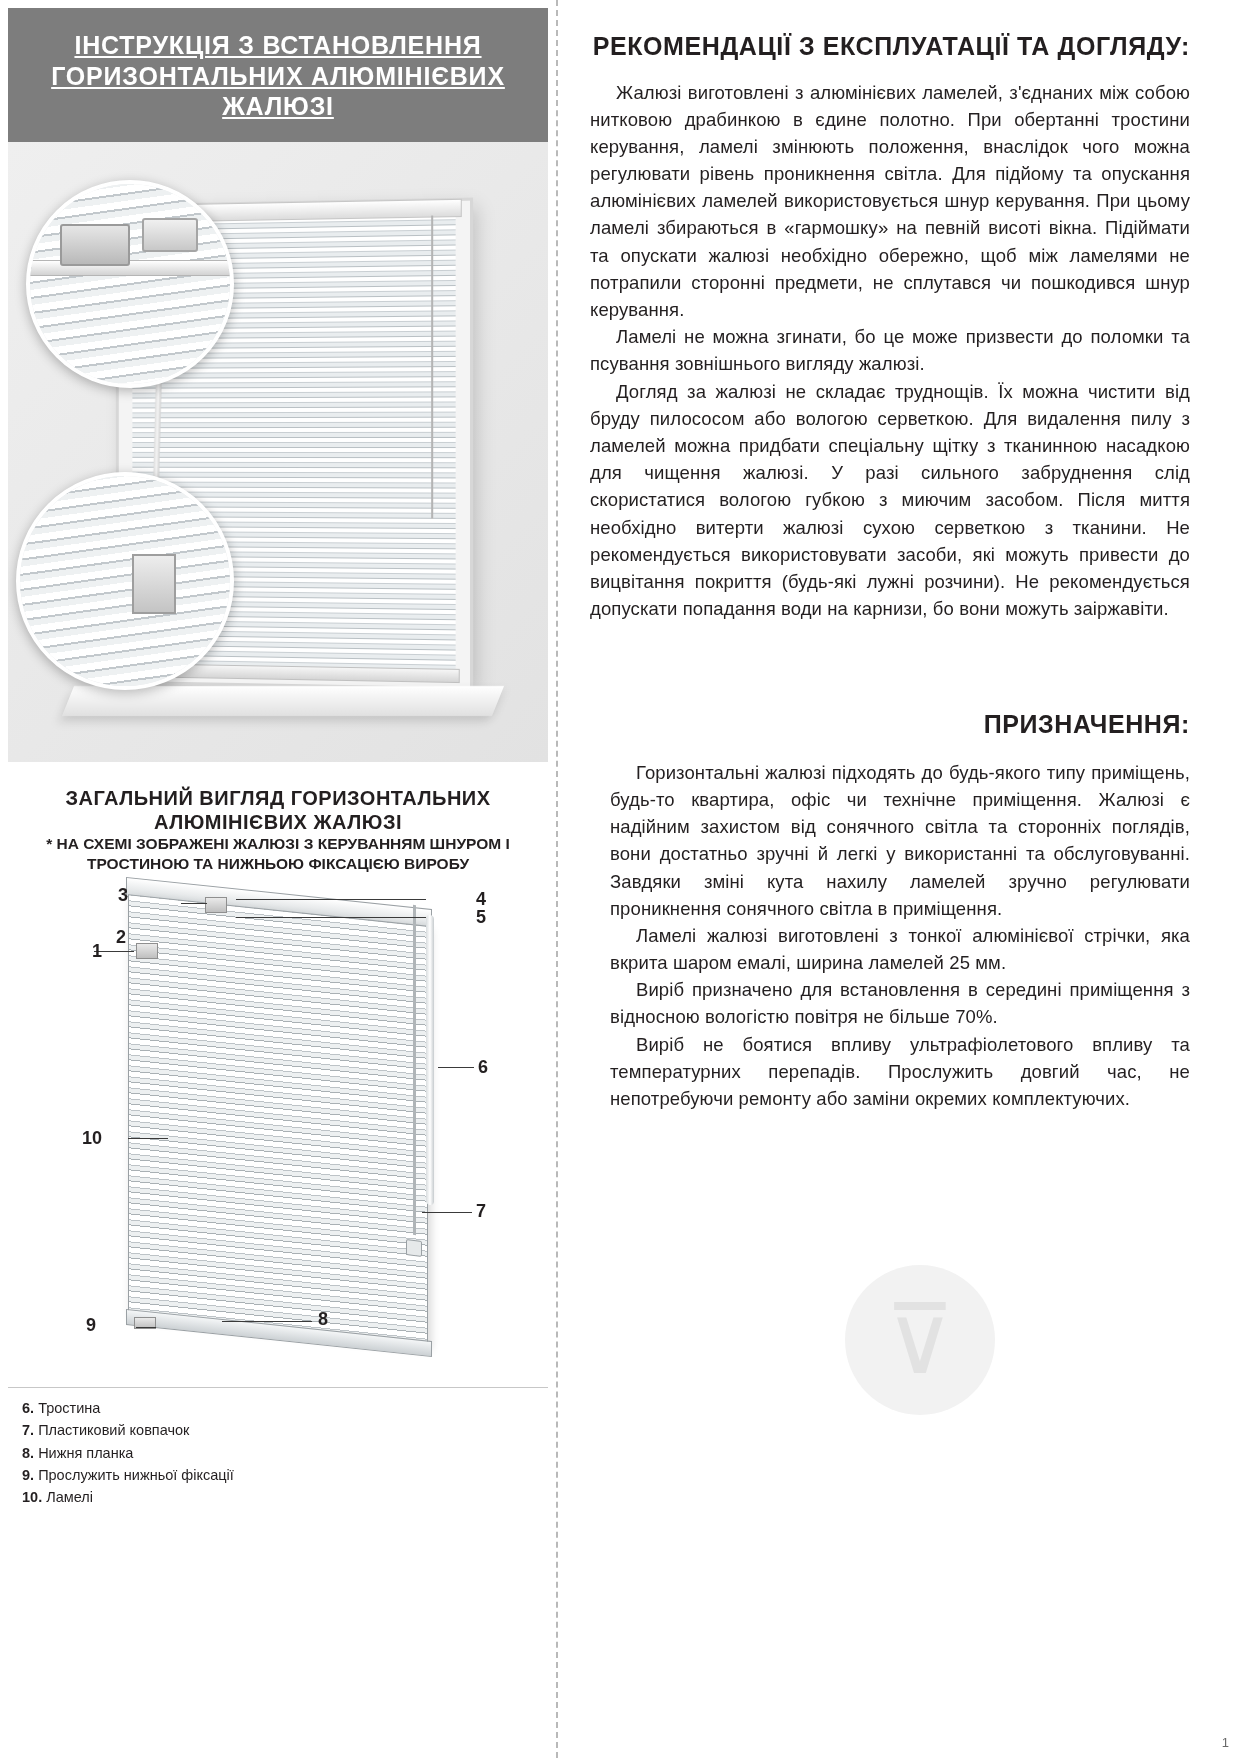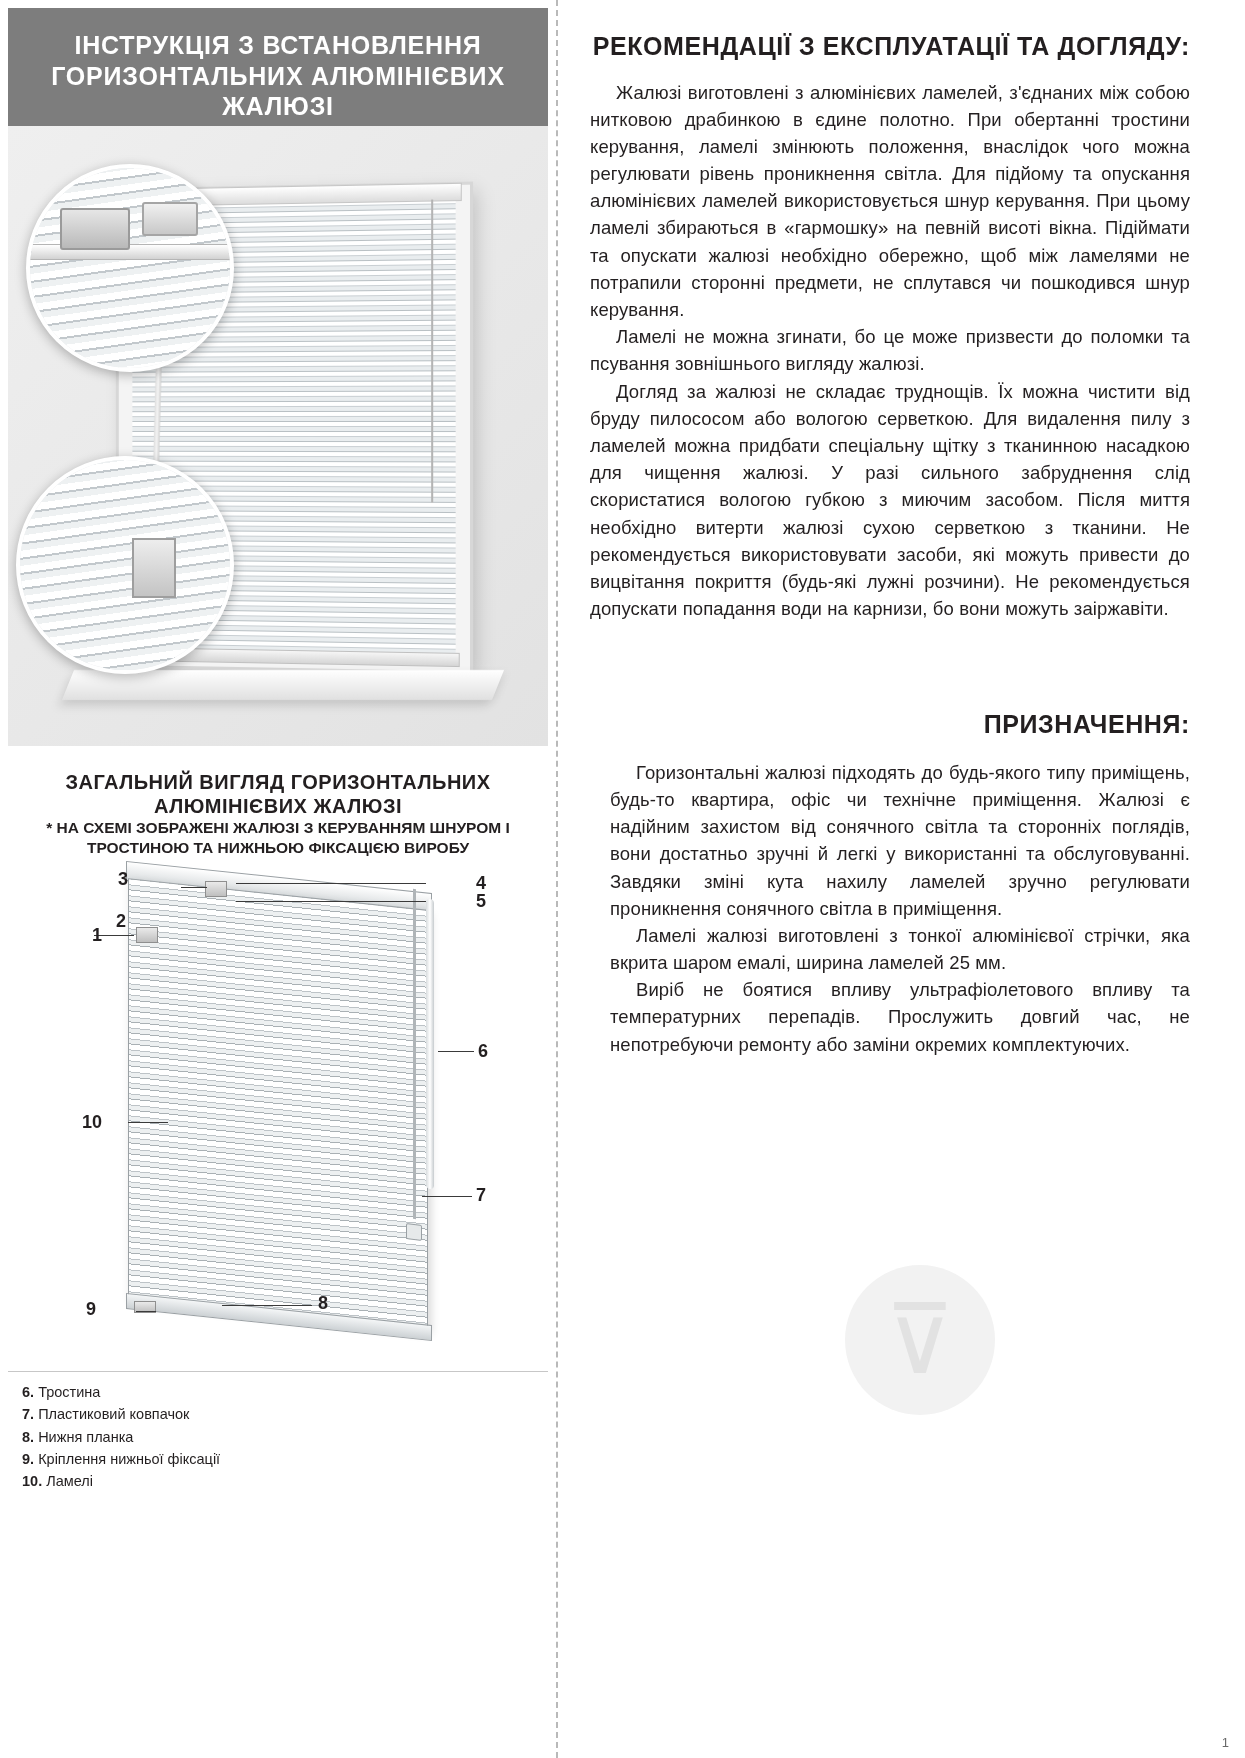--- a/index.html
+++ b/index.html
@@ -55,25 +55,26 @@
   .left-col {
     position: absolute;
     left: 8px; top: 8px;
     width: 540px;
   }
 
   .grey-header {
     background: #7d7d7d;
     color: #ffffff;
     text-align: center;
-    padding: 22px 20px 4px;
+    padding: 22px 20px 20px;
     font-weight: bold;
     font-size: 25px;
     line-height: 1.22;
     letter-spacing: 0.8px;
+    text-decoration: underline;
   }
 
   
   .photo {
     position: relative;
     width: 540px; height: 620px;
     background: linear-gradient(180deg,#ececec 0%, #e3e3e3 55%, #dcdcdc 100%);
     overflow: hidden;
   }
   .photo .wall {
@@ -391,21 +392,21 @@
       <div class="num" style="left:310px; top:424px;">8</div>
       <div class="num" style="left:78px;  top:430px;">9</div>
       <div class="num" style="left:74px;  top:243px;">10</div>
     </div>
 
     <div class="legend">
       <ol>
         <li><b>6.</b> <span>Тростина</span></li>
         <li><b>7.</b> <span>Пластиковий ковпачок</span></li>
         <li><b>8.</b> <span>Нижня планка</span></li>
-        <li><b>9.</b> <span>Кріплення нижньої фіксації</span></li>
+        <li><b>9.</b> <span>Прослужить нижньої фіксації</span></li>
         <li><b>10.</b> <span>Ламелі</span></li>
       </ol>
     </div>
   </div>
 
   <div class="right-col">
 
     <div>
       <div class="r-title">РЕКОМЕНДАЦІЇ З ЕКСПЛУАТАЦІЇ ТА ДОГЛЯДУ:</div>
       <div class="r-body">
@@ -413,19 +414,20 @@
         <p>Ламелі не можна згинати, бо це може призвести до поломки та псування зовнішнього вигляду жалюзі.</p>
         <p>Догляд за жалюзі не складає труднощів. Їх можна чистити від бруду пилососом або вологою серветкою. Для видалення пилу з ламелей можна придбати спеціальну щітку з тканинною насадкою для чищення жалюзі. У разі сильного забруднення слід скористатися вологою губкою з миючим засобом. Після миття необхідно витерти жалюзі сухою серветкою з тканини. Не рекомендується використовувати засоби, які можуть привести до вицвітання покриття (будь-які лужні розчини). Не рекомендується допускати попадання води на карнизи, бо вони можуть заіржавіти.</p>
       </div>
     </div>
 
     <div class="r-section2">
       <div class="r-title">ПРИЗНАЧЕННЯ:</div>
       <div class="r-body">
         <p>Горизонтальні жалюзі підходять до будь-якого типу приміщень, будь-то квартира, офіс чи технічне приміщення. Жалюзі є надійним захистом від сонячного світла та сторонніх поглядів, вони достатньо зручні й легкі у використанні та обслуговуванні. Завдяки зміні кута нахилу ламелей зручно регулювати проникнення сонячного світла в приміщення.</p>
         <p>Ламелі жалюзі виготовлені з тонкої алюмінієвої стрічки, яка вкрита шаром емалі, ширина ламелей 25 мм.</p>
+        <p>Виріб призначено для встановлення в середині приміщення з відносною вологістю повітря не більше 70%.</p>
         <p>Виріб не боятися впливу ультрафіолетового впливу та температурних перепадів. Прослужить довгий час, не непотребуючи ремонту або заміни окремих комплектуючих.</p>
       </div>
     </div>
   </div>
 
   <div class="page-num">1</div>
 </div>
 
 </body></html>

